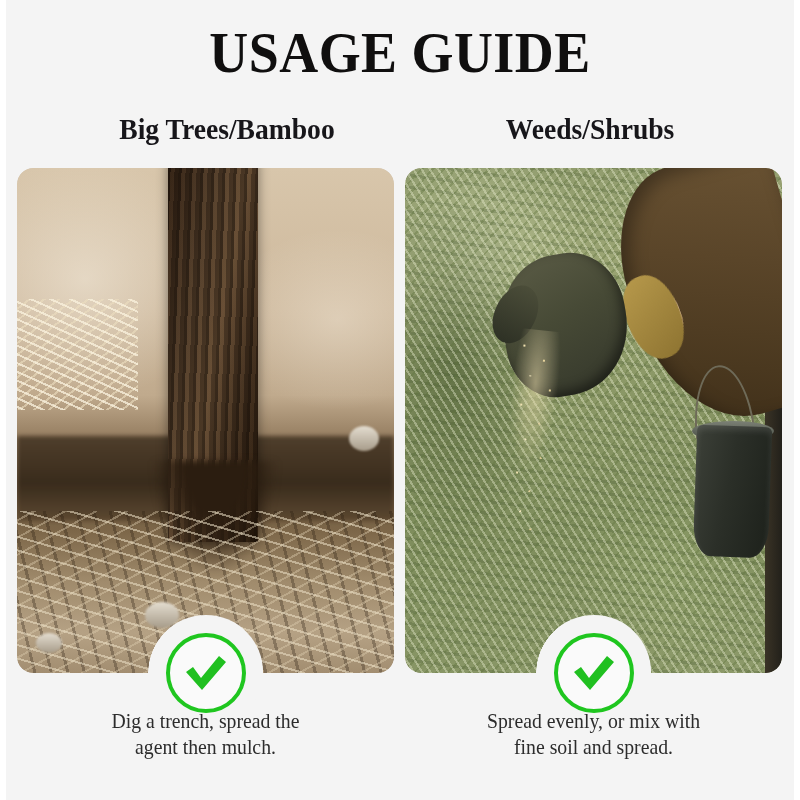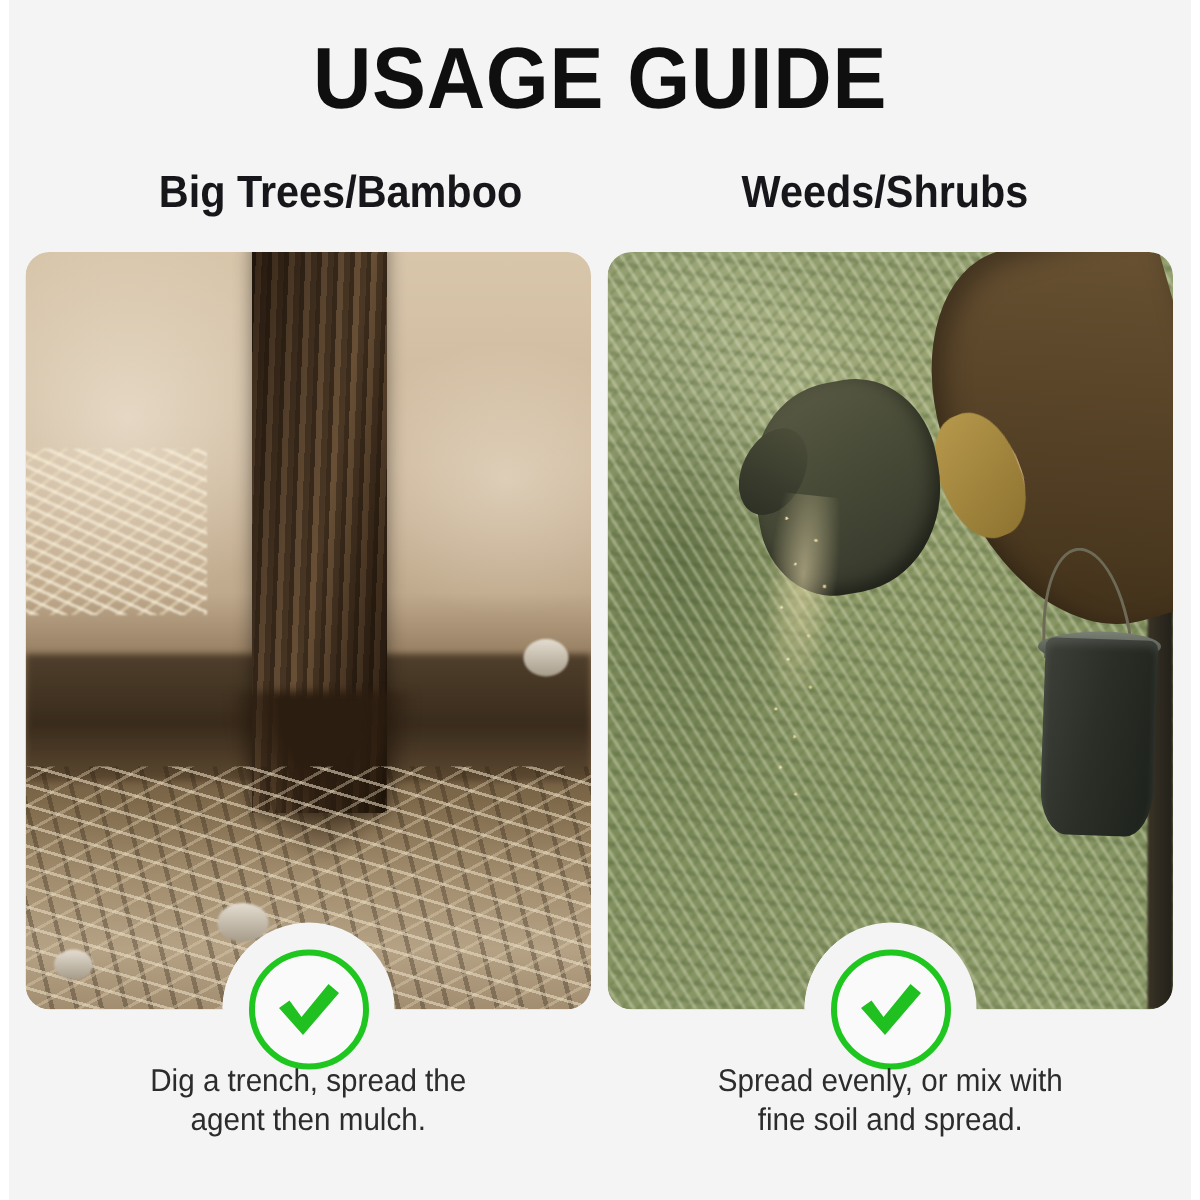--- a/index.html
+++ b/index.html
@@ -12,20 +12,21 @@
     background:#ffffff;
     font-family:"Liberation Sans", sans-serif;
     overflow:hidden;
   }
 
   #page {
     position:relative;
     width:800px; height:800px;
     background:#f4f4f4;
     overflow:hidden;
+    font-family:Liberation Serif, serif;
   }
 
   
   #title {
     position:absolute;
     left:0; top:24px;
     width:800px;
     text-align:center;
     font-size:58px;
     line-height:58px;

